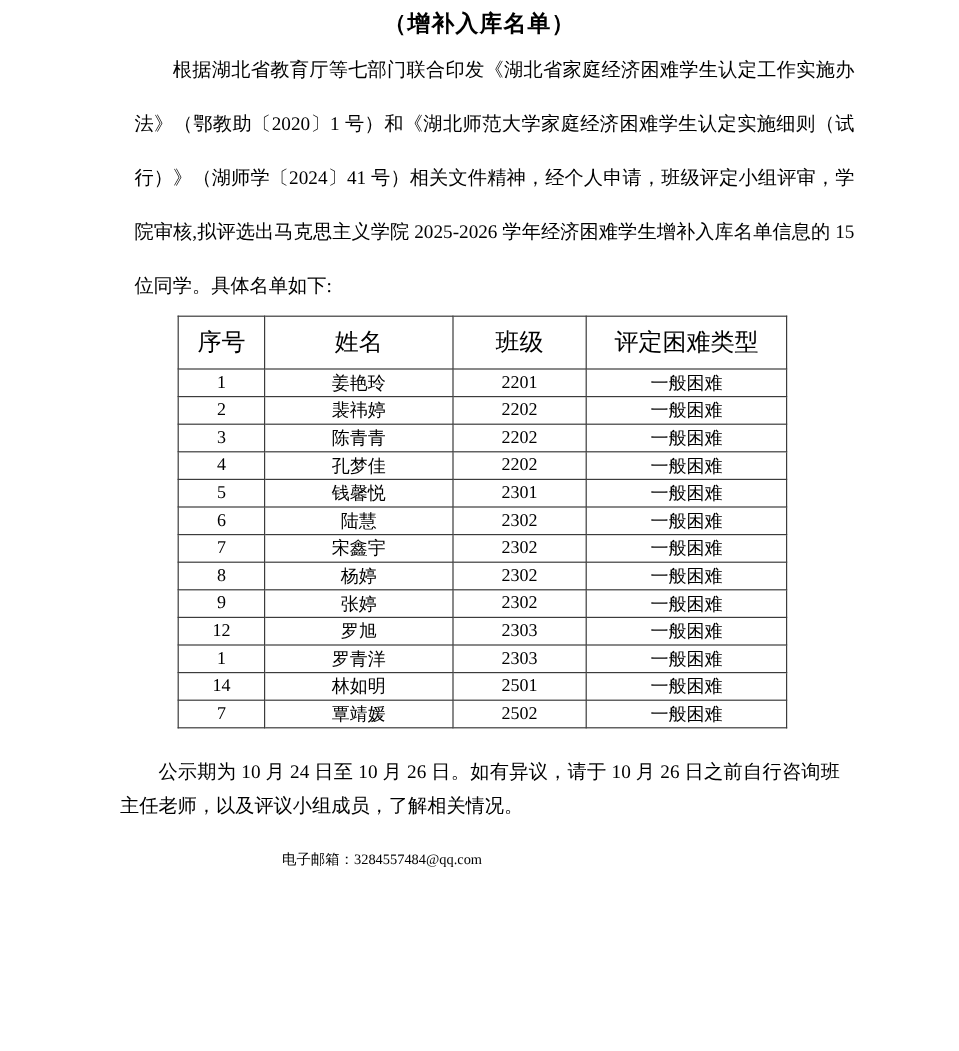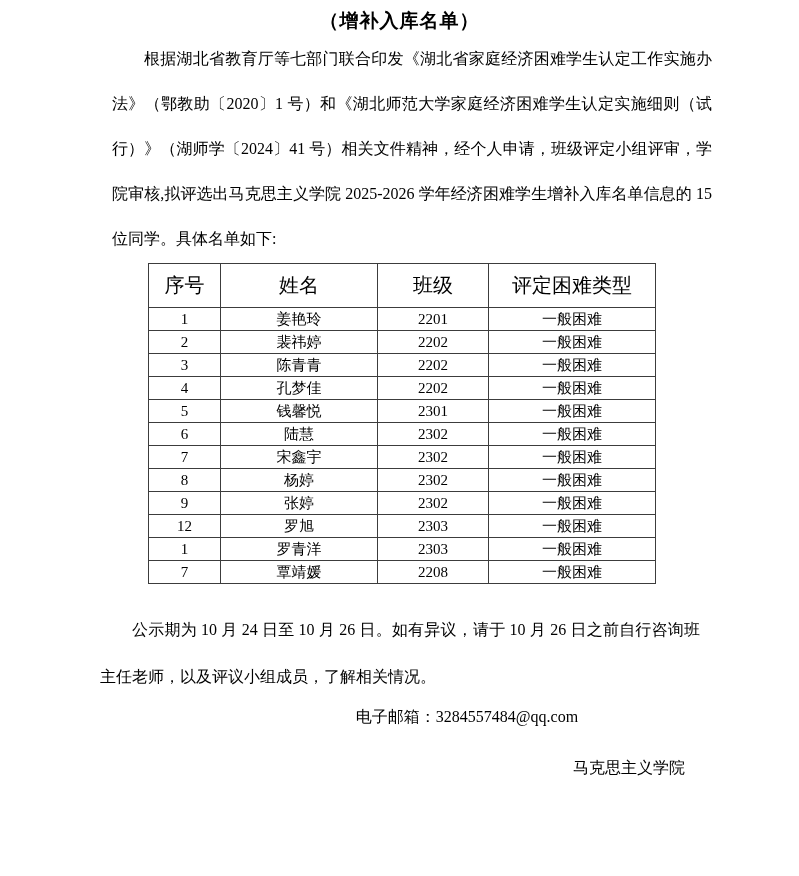--- a/index.html
+++ b/index.html
@@ -55,37 +55,36 @@
   table.roster thead th {
     height: 43px;
     font-size: 20px;
     margin-left: 33px;
   }
   table.roster tbody td {
     height: 22px;
     font-size: 15px;
   }
   p.notice {
-    margin: 22px 0 0 0;
+    margin: 22px 0 13px 0;
     width: 600px;
     font-size: 16px;
-    line-height: 47px;
+    line-height: 29px;
     text-align: justify;
     text-indent: 2em;
   }
   p.phone {
     margin: 4px 0 0 52px;
     font-size: 16px;
     line-height: 33px;
   }
   p.email {
     margin: 0 0 0 135px;
-    font-size: 16px;
+    font-size: 12px;
     line-height: 33px;
-    text-align: center;
   }
   .sign {
     margin-top: 18px;
     text-align: right;
     padding-right: 14px;
     font-size: 16px;
     line-height: 33px;
   }
   .sign p { margin: 0; }
 </style>
@@ -175,31 +174,36 @@
             <td>2303</td>
             <td>一般困难</td>
           </tr>
           <tr>
             <td>1</td>
             <td>罗青洋</td>
             <td>2303</td>
             <td>一般困难</td>
           </tr>
           <tr>
+            <td>14</td>
+            <td>林如明</td>
+            <td>2501</td>
+            <td>一般困难</td>
+          </tr>
+          <tr>
             <td>7</td>
             <td>覃靖媛</td>
-            <td>2208</td>
+            <td>2502</td>
             <td>一般困难</td>
           </tr>
         </tbody>
     </table>
 
     <p class="notice">公示期为 10 月 24 日至 10 月 26 日。如有异议，请于 10 月 26 日之前自行咨询班主任老师，以及评议小组成员，了解相关情况。</p>
 
 
     <p class="email">电子邮箱：3284557484@qq.com</p>
 
     <div class="sign">
-      <p>马克思主义学院</p>
     </div>
 
   </div>
 </div>
 
 </body></html>

